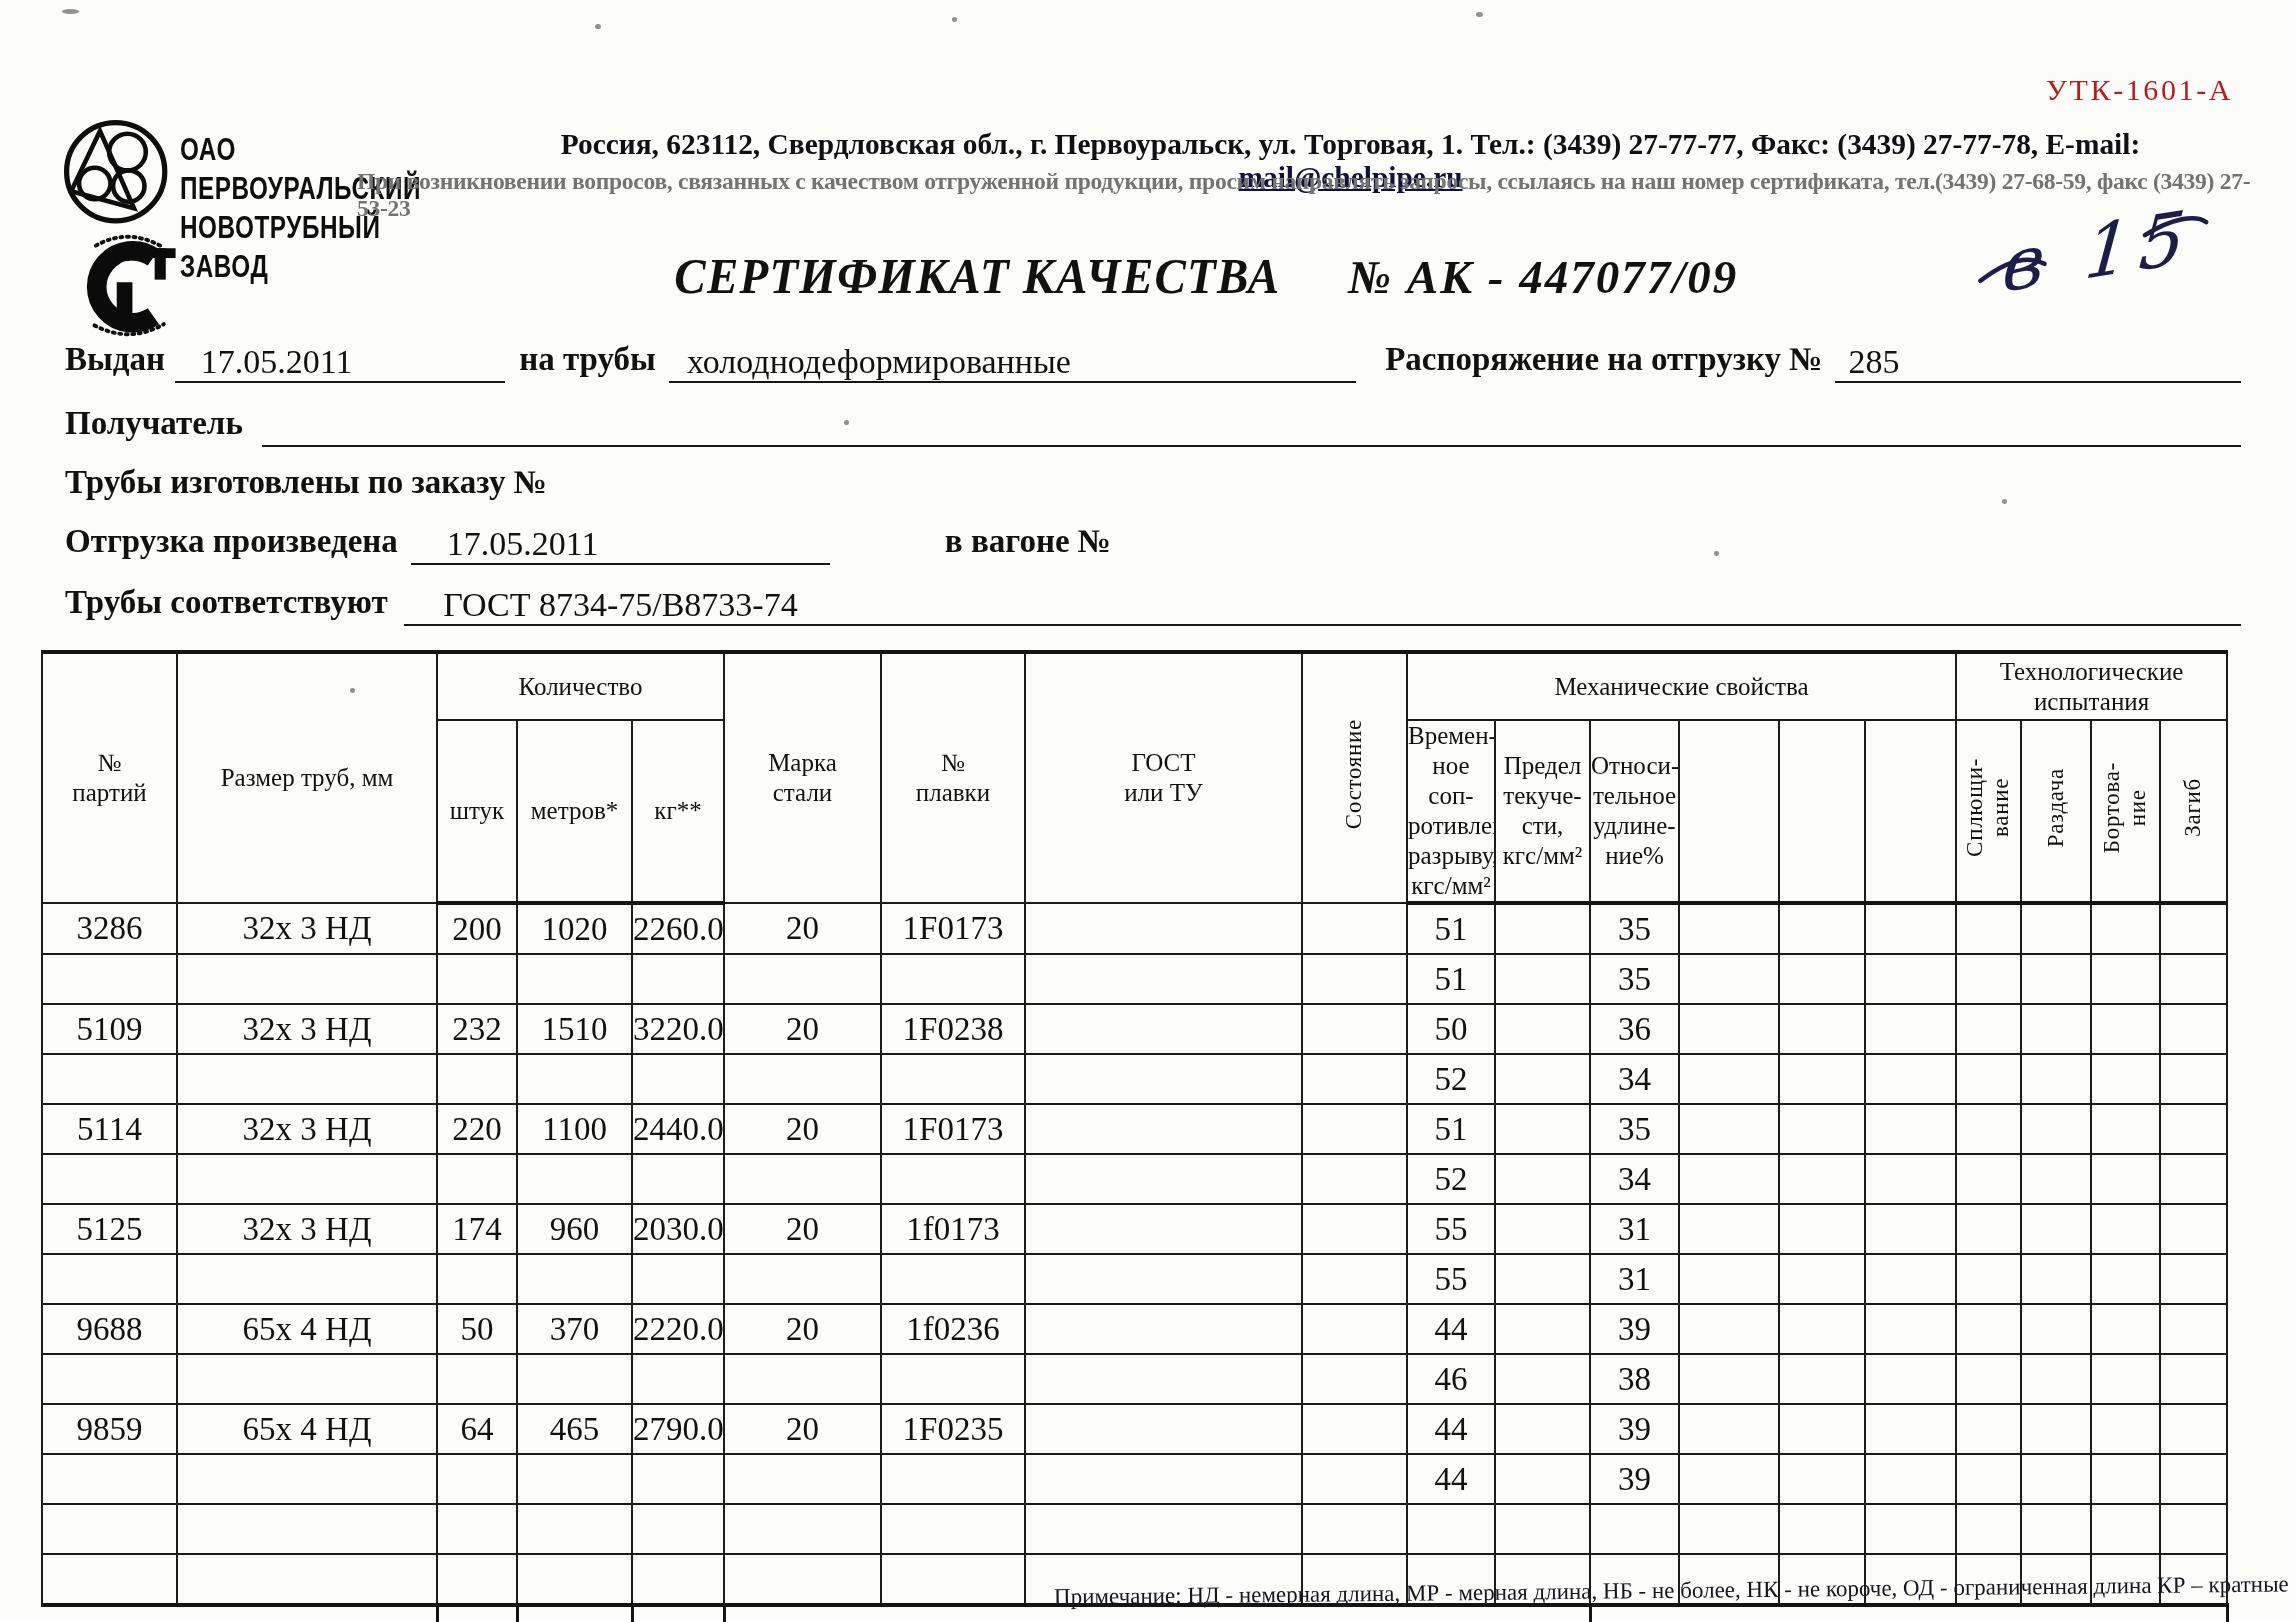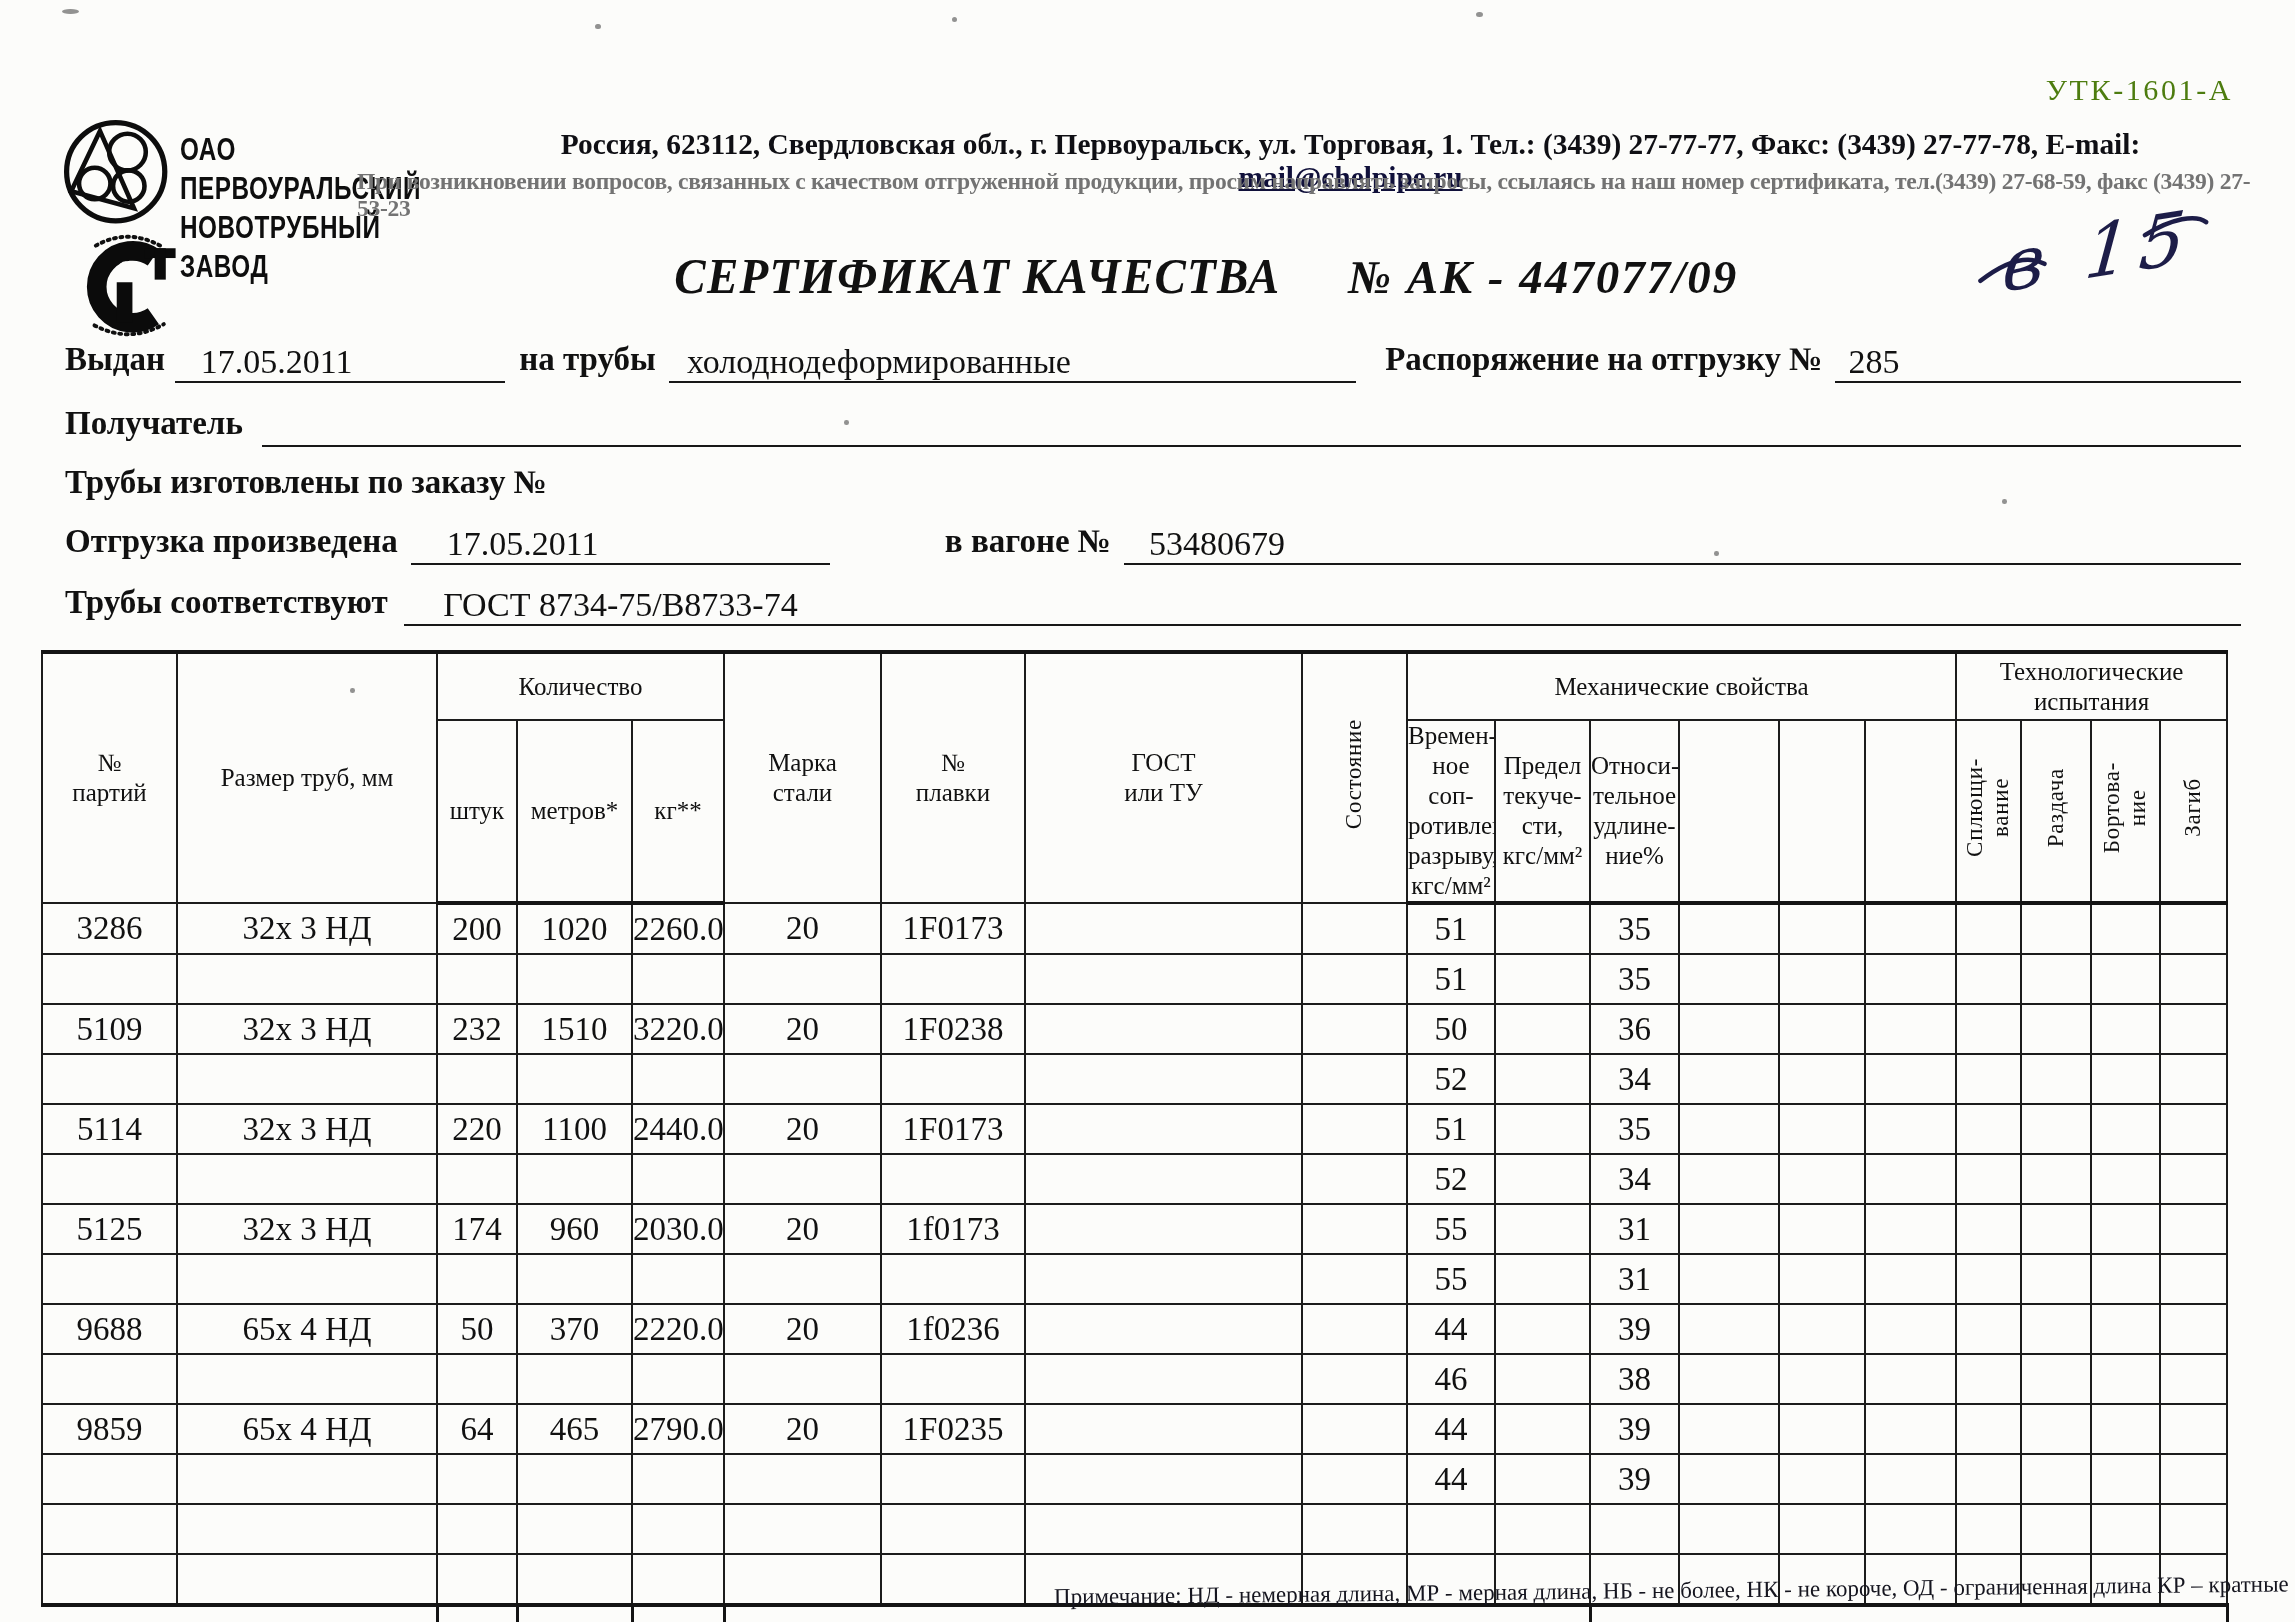--- a/index.html
+++ b/index.html
@@ -1,20 +1,20 @@
 <!DOCTYPE html>
 <html style="font-size:10.5px"><head>
 <meta charset="utf-8">
 <style>
   html,body{margin:0;padding:0;background:#888;}
   .page{position:relative;width:2295px;height:1623px;background:#fcfcfa;overflow:hidden;
         font-family:"Liberation Serif","DejaVu Serif",serif;color:#111;}
   .pre{white-space:pre-line;}
   
-  .form-code{position:absolute;top:73px;right:62px;font-size:30px;letter-spacing:2.6px;color:#4d7c0f;}
+  .form-code{position:absolute;top:73px;right:62px;font-size:30px;letter-spacing:2.6px;color:#b91c1c;}
   
   .org-name{position:absolute;left:180px;top:130px;width:366px;
             font-family:"Liberation Sans","DejaVu Sans",sans-serif;font-weight:bold;
             font-size:32px;line-height:1.22;transform:scaleX(.76);transform-origin:left top;
             letter-spacing:0.7px;color:#0e0e0e;}
   .addr1{position:absolute;left:458px;right:52px;top:128px;text-align:center;
          font-weight:bold;font-size:29.4px;color:#0f0f14;}
   .addr1 a{color:#10103a;text-decoration:underline;}
   .addr2{position:absolute;left:357px;right:36px;top:168px;font-weight:bold;font-size:23.6px;
          color:#737373;letter-spacing:-0.3px;}
@@ -128,21 +128,20 @@
   </div>
 
   <div class="frow" style="top:458px;">
     <span class="flabel">Трубы изготовлены по заказу №</span>
   </div>
 
   <div class="frow" style="top:517px;">
     <span class="flabel">Отгрузка произведена</span>
     <span class="fval" style="width:419px;padding-left:36px;margin-left:13px;">17.05.2011</span>
     <span class="flabel" style="margin-left:115px;">в вагоне №</span>
-    <span class="fval" style="flex:1;padding-left:25px;margin-left:13px;">53480679</span>
   </div>
 
   <div class="frow" style="top:578px;font-family:Liberation Serif, serif;">
     <span class="flabel">Трубы соответствуют</span>
     <span class="fval" style="flex:1;padding-left:39px;margin-left:16.4px;">ГОСТ 8734-75/В8733-74</span>
   </div>
 
   <table class="cert">
     <colgroup>
       <col style="width:135px">

